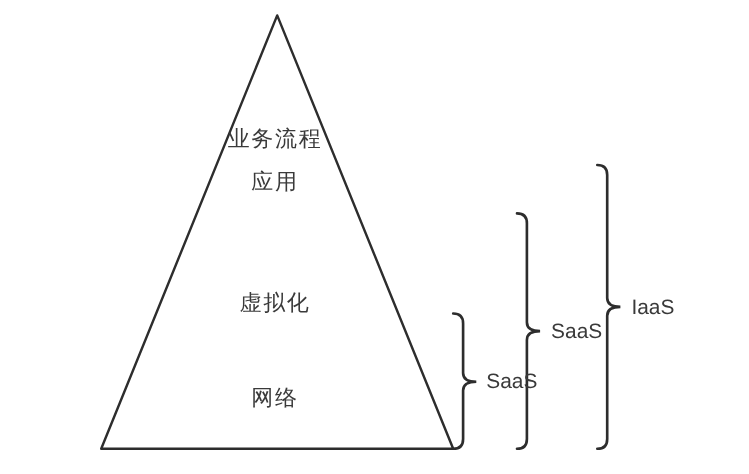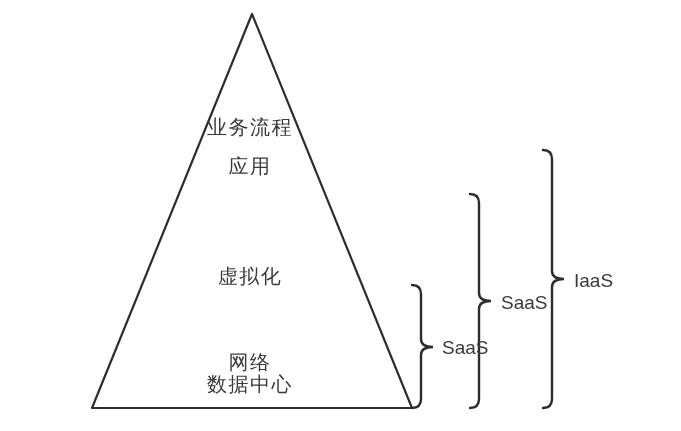--- a/index.html
+++ b/index.html
@@ -58,21 +58,20 @@
   <div class="layer-label" style="top:127px">业务流程</div>
 
   <div class="layer-label" style="top:166px">应用</div>
 
 
   <div class="layer-label" style="top:276px">虚拟化</div>
 
 
   <div class="layer-label" style="top:362px">网络</div>
 
-  <div class="layer-label" style="top:384px">数据中心</div>
 
   <div class="brace-label" style="left:442px; top:347px">SaaS</div>
 
   <div class="brace-label" style="left:501px; top:302px">SaaS</div>
 
   <div class="brace-label" style="left:574px; top:280px">IaaS</div>
 
 </div>
 
 </body></html>

